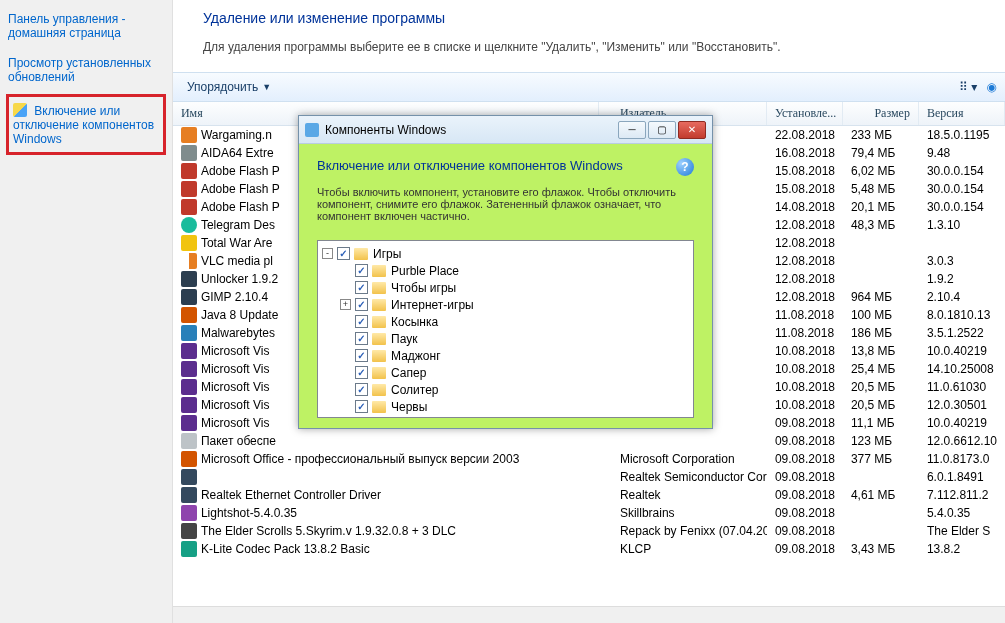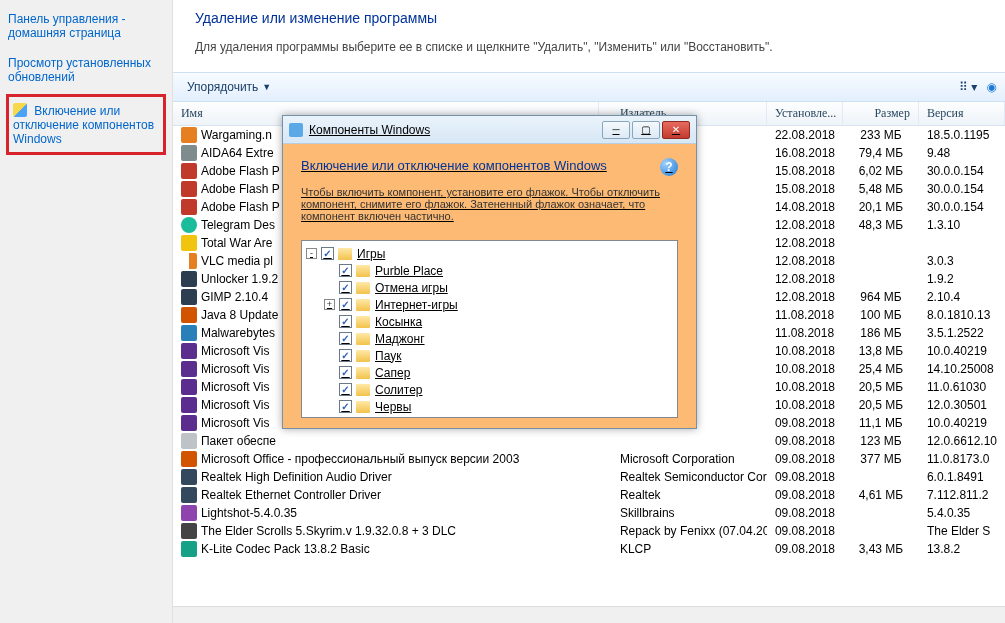--- a/index.html
+++ b/index.html
@@ -7,33 +7,33 @@
 
 .main-area { display: flex; height: 100%; }
 
 .sidebar { width: 198px; background: #f0f0f0; padding: 8px 6px; border-right: 1px solid #e0e0e0; }
 .sidebar a { display: block; color: #0066cc; text-decoration: none; padding: 4px 2px; cursor: pointer; }
 .sidebar .hl { border: 3px solid #d7232b; padding: 6px 4px; margin-top: 6px; }
 .sidebar .hl a { display: inline; }
 .shield-icon { display:inline-block; width:14px; height:14px; vertical-align:-2px; margin-right:2px; background: linear-gradient(135deg, #f7d84a 0 50%, #4aa3f7 50% 100%); border-radius:2px;}
 
 .content { flex: 1; display: flex; flex-direction: column; }
-.header { padding: 10px 30px 8px 22px; }
+.header { padding: 10px 30px 8px 30px; }
 .heading { color: #003399; font-size: 14px; margin-bottom: 14px; }
 .subhead { color: #444; font-size: 12px; margin-bottom: 10px; }
 
 .toolbar { height: 30px; background: linear-gradient(#f7fbff, #e3effd); border-top:1px solid #cfe0f0; border-bottom:1px solid #cfe0f0; display:flex; align-items:center; padding:0 8px; color:#1a3f68;gap:16px; }
 .toolbar .tb-btn { padding:2px 6px; cursor:pointer; display:flex; align-items:center; gap:4px; }
 .toolbar .spacer{flex:1;}
 .chev { font-size:9px; }
 .tb-icons span{ margin-left:6px; cursor:pointer; }
 
 .list-header { display:flex; background: linear-gradient(#fdfefe,#eef3f9); border-bottom:1px solid #d7e3ee; height:24px; align-items:center; font-size:12px; color:#29485f;}
 .list-header .col { padding:0 8px; border-right:1px solid #e2ebf3; height:100%; display:flex; align-items:center; overflow:hidden; white-space:nowrap;font-family:Liberation Serif, serif;}
-.col.name{width:426px;} .col.pub{width:155px;margin-left:13px;} .col.date{width:76px;} .col.size{width:76px; justify-content:flex-end;text-align:center;} .col.ver{flex:1;}
+.col.name{width:426px;} .col.pub{width:155px;margin-left:13px;} .col.date{width:76px;} .col.size{width:76px; justify-content:flex-end;} .col.ver{flex:1;}
 
 .list { overflow-y:auto; overflow-x:auto; flex:1; }
 .row { display:flex; height:18px; align-items:center; font-size:12px; }
 .row .col{padding:0 8px; white-space:nowrap; overflow:hidden;}
 .ico{width:16px;height:16px;margin-right:4px;display:inline-block;flex-shrink:0;}
 .row .name{display:flex;align-items:center;}
 
 
 .ic-orange{background:#e67e22;border-radius:2px;}
 .ic-red{background:#c0392b;border-radius:2px;}
@@ -46,21 +46,21 @@
 .ic-vs{background:#5b2d8e;border-radius:2px;}
 .ic-office{background:#d35400;border-radius:2px;}
 .ic-realtek{background:#34495e;border-radius:2px;}
 .ic-ls{background:#8e44ad;border-radius:2px;}
 .ic-sky{background:#444;border-radius:2px;}
 .ic-kl{background:#16a085;border-radius:2px;}
 .ic-generic{background:#bdc3c7;border-radius:2px;}
 .ic-yellow{background:#f1c40f;border-radius:2px;}
 
 
-.dialog { position:absolute; left:282px; top:115px; width:415px; background:#fdba74; border:1px solid #7591aa; box-shadow:0 0 8px rgba(0,0,0,.35);text-decoration:underline; }
+.dialog { position:absolute; left:298px; top:115px; width:415px; background:#bef264; border:1px solid #7591aa; box-shadow:0 0 8px rgba(0,0,0,.35); }
 .titlebar { height:28px; background:linear-gradient(#eaf3fb,#d7e7f5); display:flex; align-items:center; padding:0 6px; gap:6px; border-bottom:1px solid #b9cde0;}
 .titlebar .ttl{flex:1; font-size:12px; color:#000;}
 .win-btns{display:flex;gap:2px;}
 .win-btn{width:28px;height:18px;border:1px solid #8aa6bd;border-radius:2px;background:linear-gradient(#f4f9fd,#dce9f5);display:flex;align-items:center;justify-content:center;font-size:10px;cursor:pointer;}
 .win-btn.close{background:linear-gradient(#e76a5f,#c23b2e);border-color:#8e2a22;color:#fff;}
 .dlg-body{padding:14px 18px 10px 18px;}
 .dlg-head{color:#003399;font-size:13px;margin-bottom:10px;display:flex;align-items:flex-start;gap:8px;}
 .help-icon{width:18px;height:18px;border-radius:50%;background:radial-gradient(circle at 30% 30%, #9ed0ff, #1d7ad6);color:#fff;font-weight:bold;display:flex;align-items:center;justify-content:center;font-size:12px;cursor:pointer;margin-left:auto;}
 .dlg-desc{font-size:11px;color:#333;margin-bottom:18px;}
 .tree-box{background:#fff;border:1px solid #828790;height:178px;overflow-y:scroll;padding:4px 2px;}
@@ -303,21 +303,20 @@
             <span>Microsoft Office - профессиональный выпуск версии 2003</span>
           </div>
           <div class="col pub">Microsoft Corporation</div>
           <div class="col date">09.08.2018</div>
           <div class="col size">377 МБ</div>
           <div class="col ver">11.0.8173.0</div>
         </div>
         <div class="row">
           <div class="col name">
             <span class="ico ic-realtek"></span>
-            <span>Realtek High Definition Audio Driver</span>
           </div>
           <div class="col pub">Realtek Semiconductor Corp.</div>
           <div class="col date">09.08.2018</div>
           <div class="col size"></div>
           <div class="col ver">6.0.1.8491</div>
         </div>
         <div class="row">
           <div class="col name">
             <span class="ico ic-realtek"></span>
             <span>Realtek Ethernet Controller Driver</span>
@@ -388,45 +387,45 @@
         <div class="tree-row" style="padding-left: 20px;">
           <span class="exp blank"></span>
           <span class="chk on"></span>
           <span class="folder-ico"></span>
           <span class="tree-lbl">Purble Place</span>
         </div>
         <div class="tree-row" style="padding-left: 20px;">
           <span class="exp blank"></span>
           <span class="chk on"></span>
           <span class="folder-ico"></span>
-          <span class="tree-lbl">Отмена игры</span>
+          <span class="tree-lbl">Чтобы игры</span>
         </div>
         <div class="tree-row" style="padding-left: 20px;">
           <span class="exp">+</span>
           <span class="chk on"></span>
           <span class="folder-ico"></span>
           <span class="tree-lbl">Интернет-игры</span>
         </div>
         <div class="tree-row" style="padding-left: 20px;">
           <span class="exp blank"></span>
           <span class="chk on"></span>
           <span class="folder-ico"></span>
           <span class="tree-lbl">Косынка</span>
         </div>
         <div class="tree-row" style="padding-left: 20px;">
           <span class="exp blank"></span>
           <span class="chk on"></span>
           <span class="folder-ico"></span>
+          <span class="tree-lbl">Паук</span>
+        </div>
+        <div class="tree-row" style="padding-left: 20px;">
+          <span class="exp blank"></span>
+          <span class="chk on"></span>
+          <span class="folder-ico"></span>
           <span class="tree-lbl">Маджонг</span>
-        </div>
-        <div class="tree-row" style="padding-left: 20px;">
-          <span class="exp blank"></span>
-          <span class="chk on"></span>
-          <span class="folder-ico"></span>
-          <span class="tree-lbl">Паук</span>
         </div>
         <div class="tree-row" style="padding-left: 20px;">
           <span class="exp blank"></span>
           <span class="chk on"></span>
           <span class="folder-ico"></span>
           <span class="tree-lbl">Сапер</span>
         </div>
         <div class="tree-row" style="padding-left: 20px;">
           <span class="exp blank"></span>
           <span class="chk on"></span>

